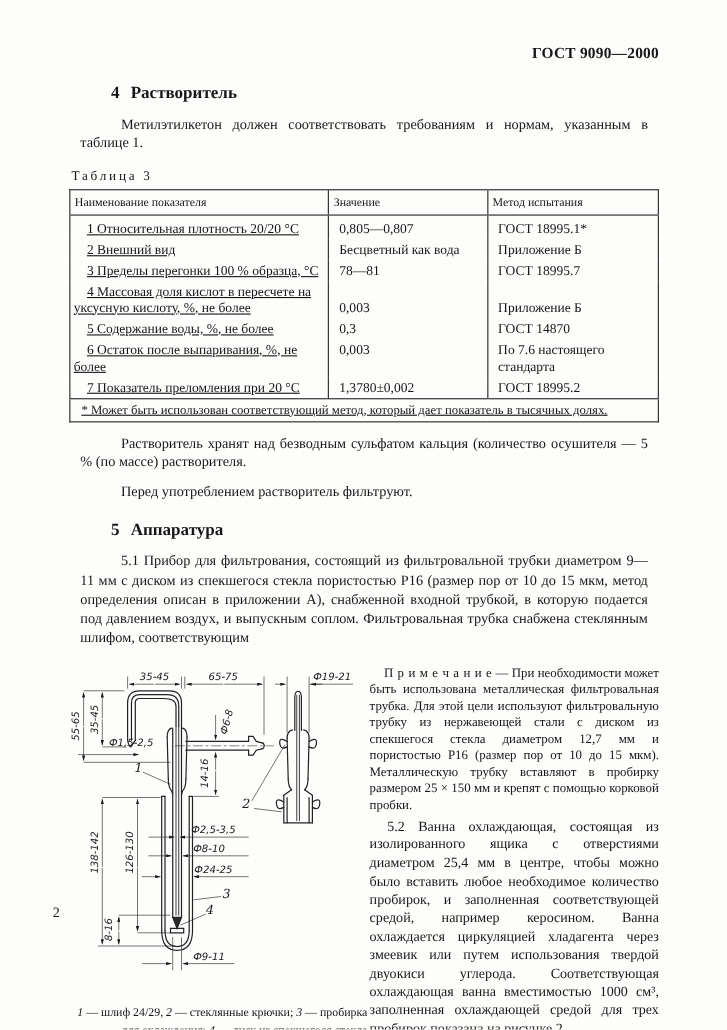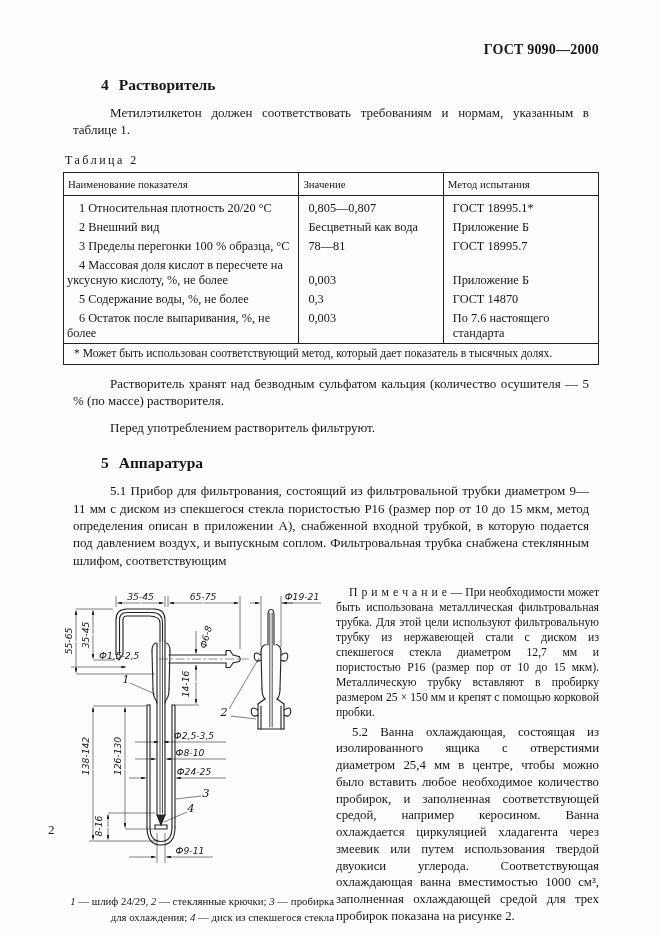--- a/index.html
+++ b/index.html
@@ -17,21 +17,21 @@
   table.gost{border-collapse:collapse;width:100%;border:1.4px solid #222;font-size:12.3px;}
   table.gost col.c1{width:44%;} table.gost col.c2{width:27%;} table.gost col.c3{width:29%;}
   table.gost th{
     font-weight:normal;font-size:10.8px;text-align:left;padding:5px 4px;
     border-bottom:1.2px solid #222;border-left:1.2px solid #222;
   }
   table.gost th:first-child{border-left:none;}
   table.gost td{
     padding:2px 6px 2px 4px;vertical-align:top;border-left:1.2px solid #222;
   }
-  table.gost td:first-child{border-left:none;text-indent:12px;padding-left:3px;}
+  table.gost td:first-child{border-left:none;text-indent:12px;padding-left:3px;text-decoration:underline;}
   table.gost tr.first td{padding-top:5px;}
   table.gost tr.valign-b td.vb{vertical-align:bottom;}
   table.gost td.val,table.gost td.meth{text-indent:0;padding-left:9px;}
   .footnote td{
     border-top:1.2px solid #222;font-size:11.6px;padding:3px 6px 4px 6px !important;
     text-indent:4px !important;
   }
   .after-tbl{margin-top:12px;}
   .cols{display:flex;margin-top:5px;}
   .fig-col{width:273px;flex:0 0 273px;}
@@ -51,21 +51,21 @@
 <body>
 
 <div class="page">
 
   <div class="doc-header">ГОСТ 9090—2000</div>
 
   <h2 class="sec"><span class="num">4</span><span>Растворитель</span></h2>
 
   <p class="body indent">Метилэтилкетон должен соответствовать требованиям и нормам, указанным в таблице 1.</p>
 
-  <div class="tbl-label">Таблица 2</div>
+  <div class="tbl-label">Таблица 3</div>
 
   <table class="gost">
     <colgroup>
         <col class="c1">
         <col class="c2">
         <col class="c3">
       </colgroup>
     <thead>
       <tr>
         <th>Наименование показателя</th>
@@ -96,20 +96,25 @@
       </tr>
       <tr>
         <td>5 Содержание воды, %, не более</td>
         <td class="val">0,3</td>
         <td class="meth">ГОСТ 14870</td>
       </tr>
       <tr>
         <td>6 Остаток после выпаривания, %, не более</td>
         <td class="val">0,003</td>
         <td class="meth">По 7.6 настоящего стандарта</td>
+      </tr>
+      <tr>
+        <td>7 Показатель преломления при 20 °С</td>
+        <td class="val">1,3780±0,002</td>
+        <td class="meth">ГОСТ 18995.2</td>
       </tr>
       <tr class="footnote">
         <td colspan="3">* Может быть использован соответствующий метод, который дает показатель в тысячных долях.</td>
       </tr>
     </tbody>
   </table>
 
   <p class="body indent after-tbl">Растворитель хранят над безводным сульфатом кальция (количество осушителя — 5 % (по массе) растворителя.</p>
   <p class="body indent">Перед употреблением растворитель фильтруют.</p>
 

